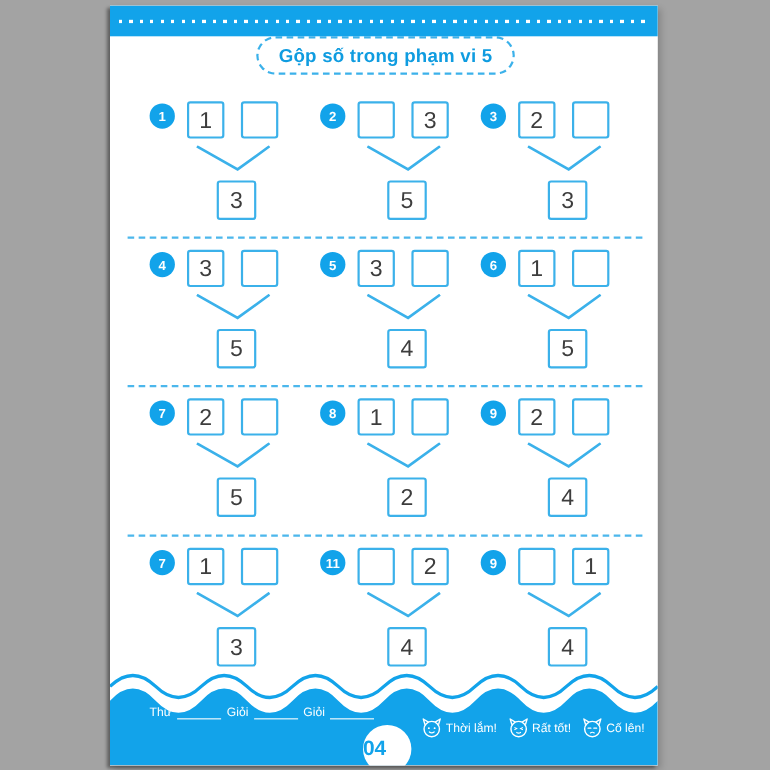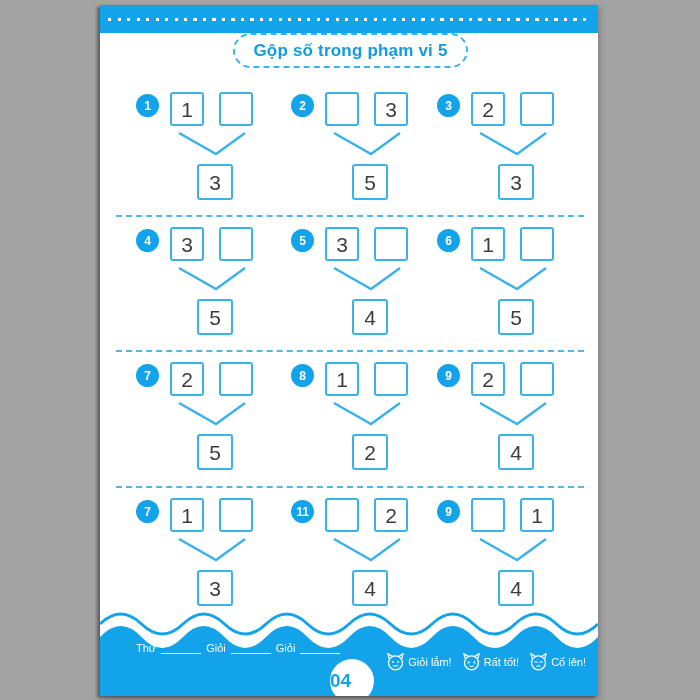--- a/index.html
+++ b/index.html
@@ -296,21 +296,21 @@
     <div class="ratings">
       <div class="rating">
         <svg class="cat" width="21" height="21" viewBox="0 0 24 24">
           <path d="M5 9 L3.2 3 L8.5 6.2" fill="none" stroke="#fff" stroke-width="1.4" stroke-linejoin="round"></path>
           <path d="M19 9 L20.8 3 L15.5 6.2" fill="none" stroke="#fff" stroke-width="1.4" stroke-linejoin="round"></path>
           <circle cx="12" cy="13.5" r="8" fill="none" stroke="#fff" stroke-width="1.5"></circle>
           <circle cx="9" cy="12.5" r="1" fill="#fff"></circle>
             <circle cx="15" cy="12.5" r="1" fill="#fff"></circle>
           <path d="M9.5 16.5 q2.5 2 5 0" fill="none" stroke="#fff" stroke-width="1.2" stroke-linecap="round"></path>
         </svg>
-        <span>Giỏi lắm!</span>
+        <span>Thời lắm!</span>
       </div>
       <div class="rating">
         <svg class="cat" width="21" height="21" viewBox="0 0 24 24">
           <path d="M5 9 L3.2 3 L8.5 6.2" fill="none" stroke="#fff" stroke-width="1.4" stroke-linejoin="round"></path>
           <path d="M19 9 L20.8 3 L15.5 6.2" fill="none" stroke="#fff" stroke-width="1.4" stroke-linejoin="round"></path>
           <circle cx="12" cy="13.5" r="8" fill="none" stroke="#fff" stroke-width="1.5"></circle>
           <path d="M8 12 l2 1 l-2 1 M16 12 l-2 1 l2 1" fill="none" stroke="#fff" stroke-width="1.1" stroke-linecap="round"></path>
           <path d="M10 17 q2 1.4 4 0" fill="none" stroke="#fff" stroke-width="1.2" stroke-linecap="round"></path>
         </svg>
         <span>Rất tốt!</span>

